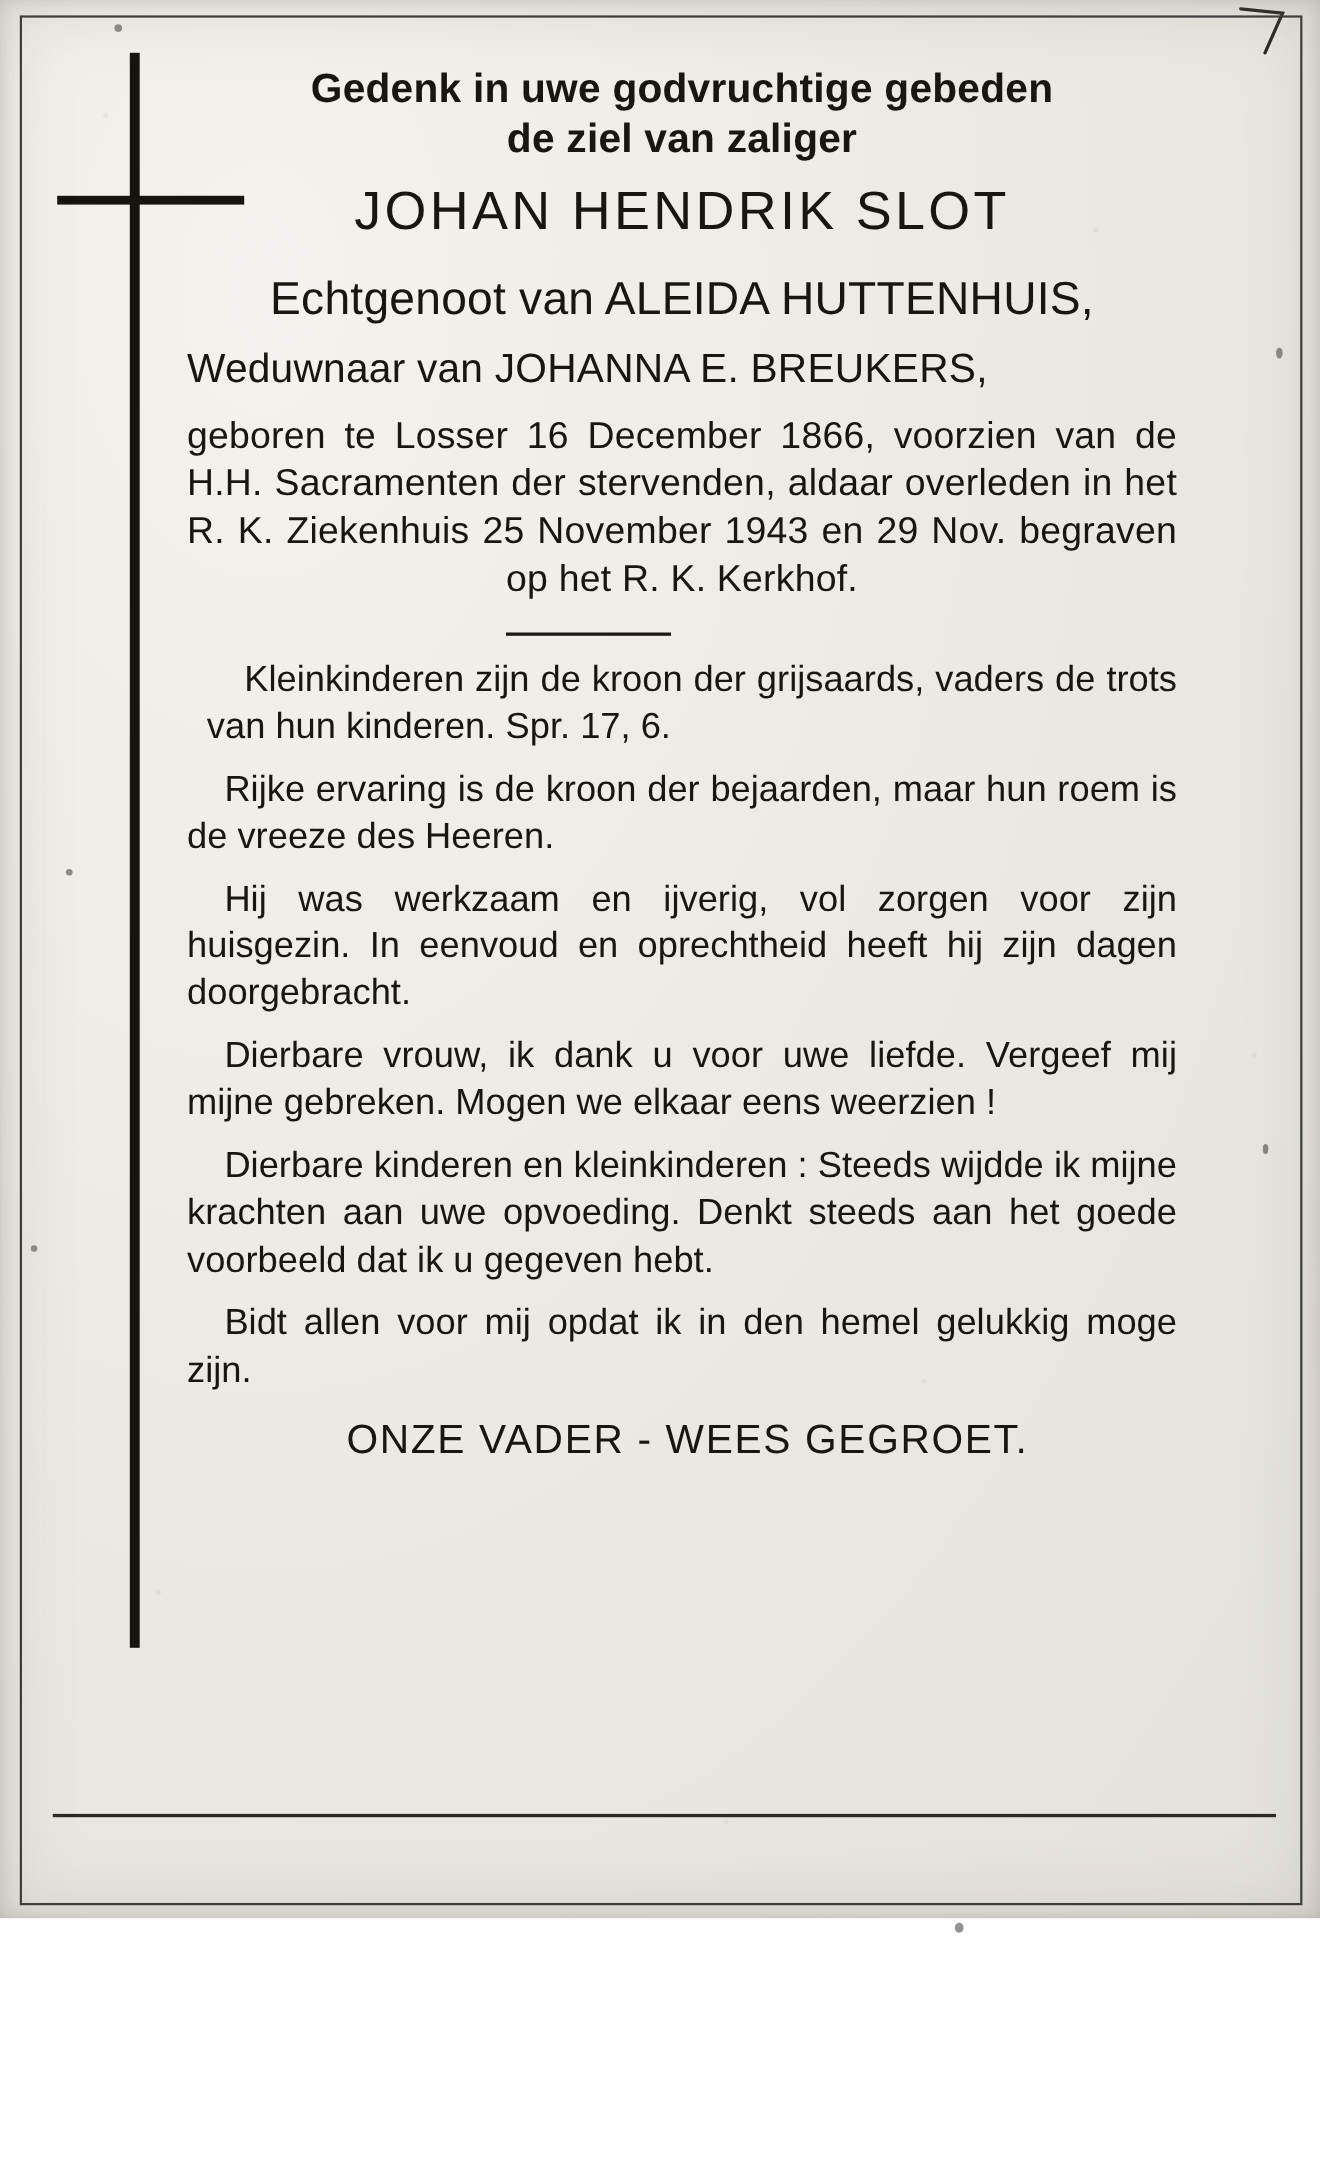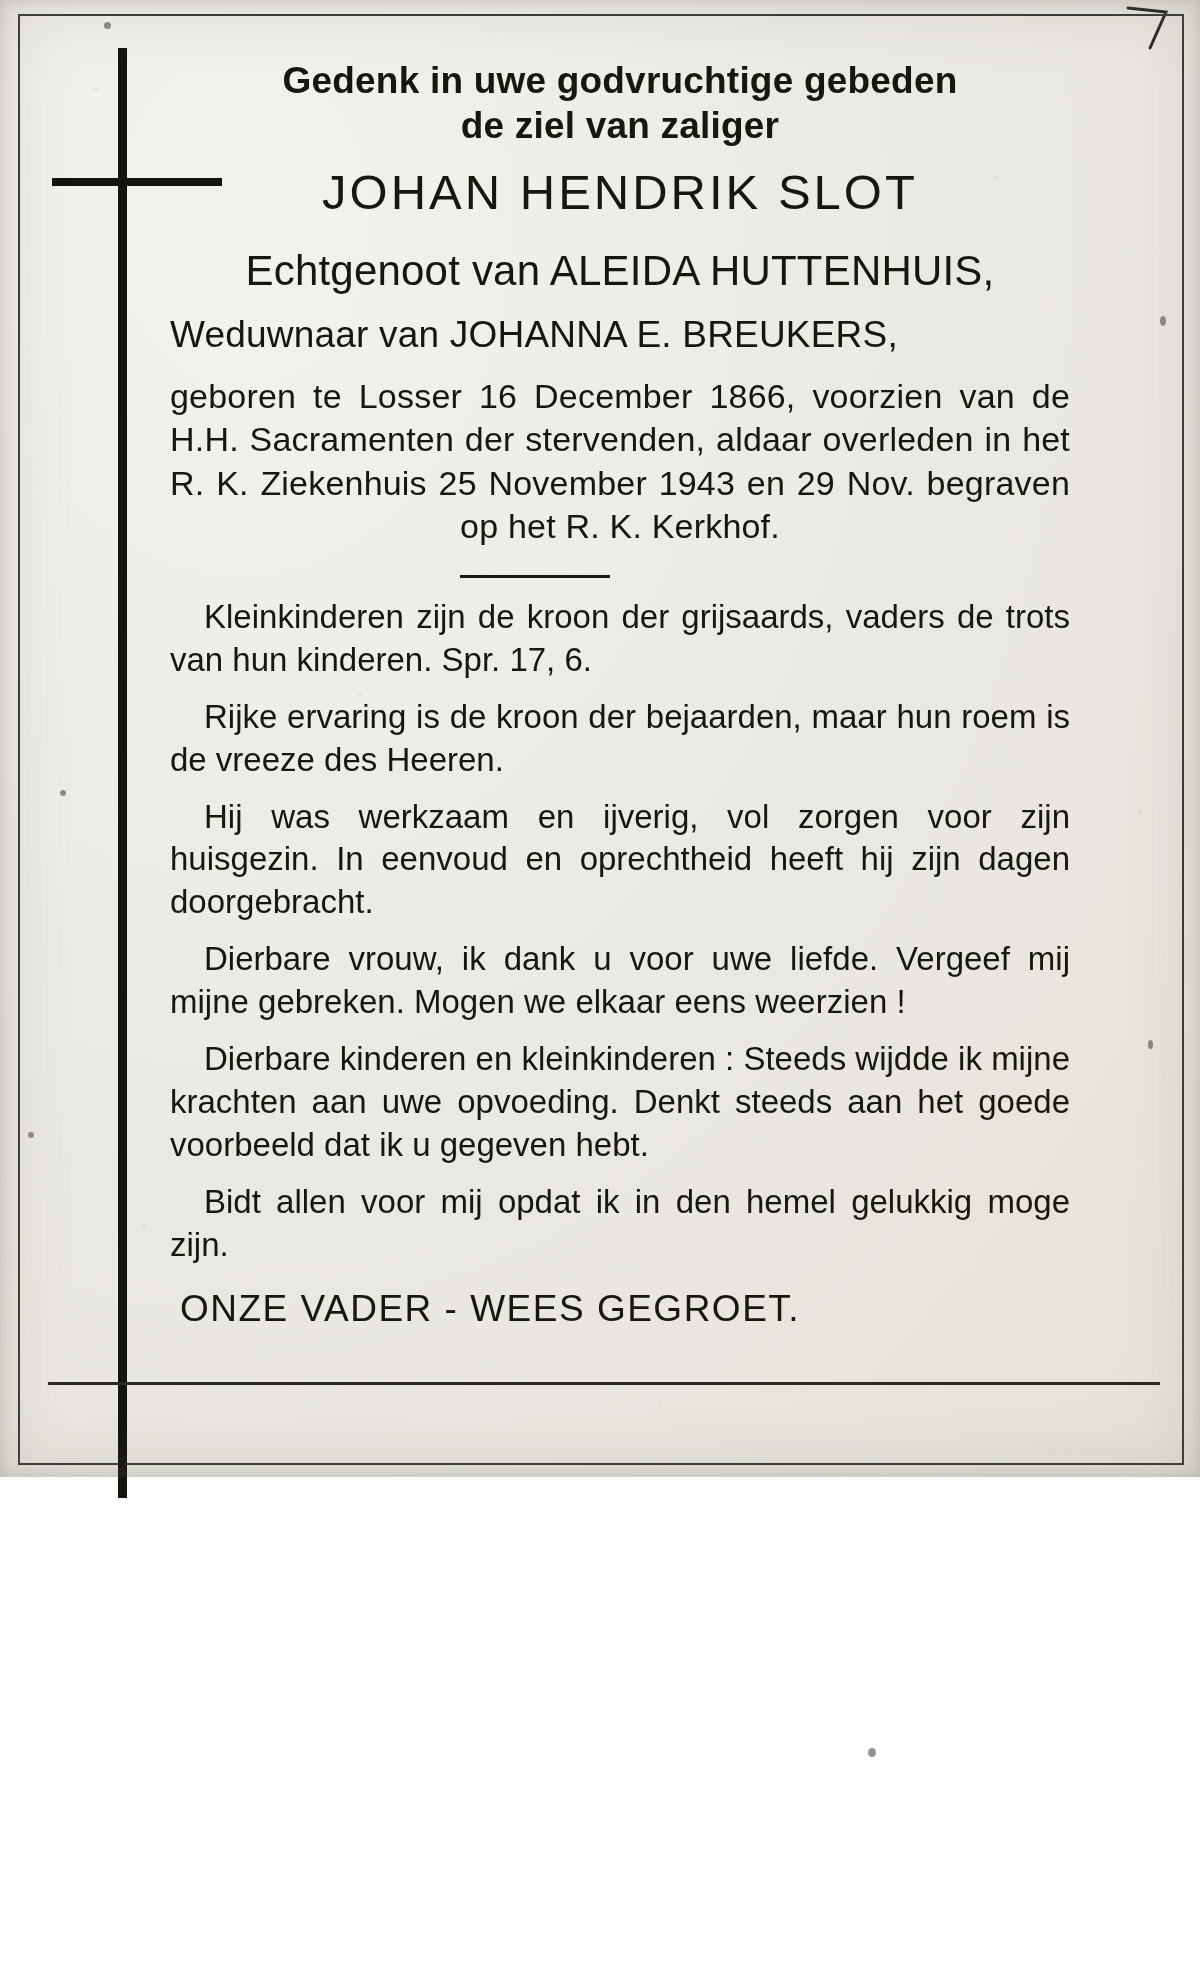--- a/index.html
+++ b/index.html
@@ -11,21 +11,21 @@
     width: 1200px;
     height: 1976px;
     font-family: "Liberation Sans", sans-serif;
     overflow: hidden;
   }
 
   
   .card {
     position: relative;
     width: 1200px;
-    height: 1477px;
+    height: 1744px;
     background:
       radial-gradient(ellipse at 20% 15%, #f4f2ee 0%, #eceae5 45%, #e4e1da 100%);
     box-sizing: border-box;
   }
 
   
   .grain {
     position: absolute;
     inset: 0;
     pointer-events: none;
@@ -144,27 +144,27 @@
 
   .verses {
     font-size: 33px;
     line-height: 1.30;
   }
   .verse {
     margin-top: 14px;
     text-align: justify;
     text-indent: 34px;
   }
-  .verse:first-child { margin-top: 0; }
+  .verse:first-child { margin-top: 0; margin-left: 18px; }
 
   .closing {
     margin-top: 22px;
     font-size: 37px;
     letter-spacing: 1.5px;
-    text-align: left;
+    text-align: center;
     padding-left: 10px;
   }
 
   .rule-bottom {
     position: absolute;
     left: 48px;
     right: 40px;
     bottom: 92px;
     height: 3px;
     background: #2a2924;

